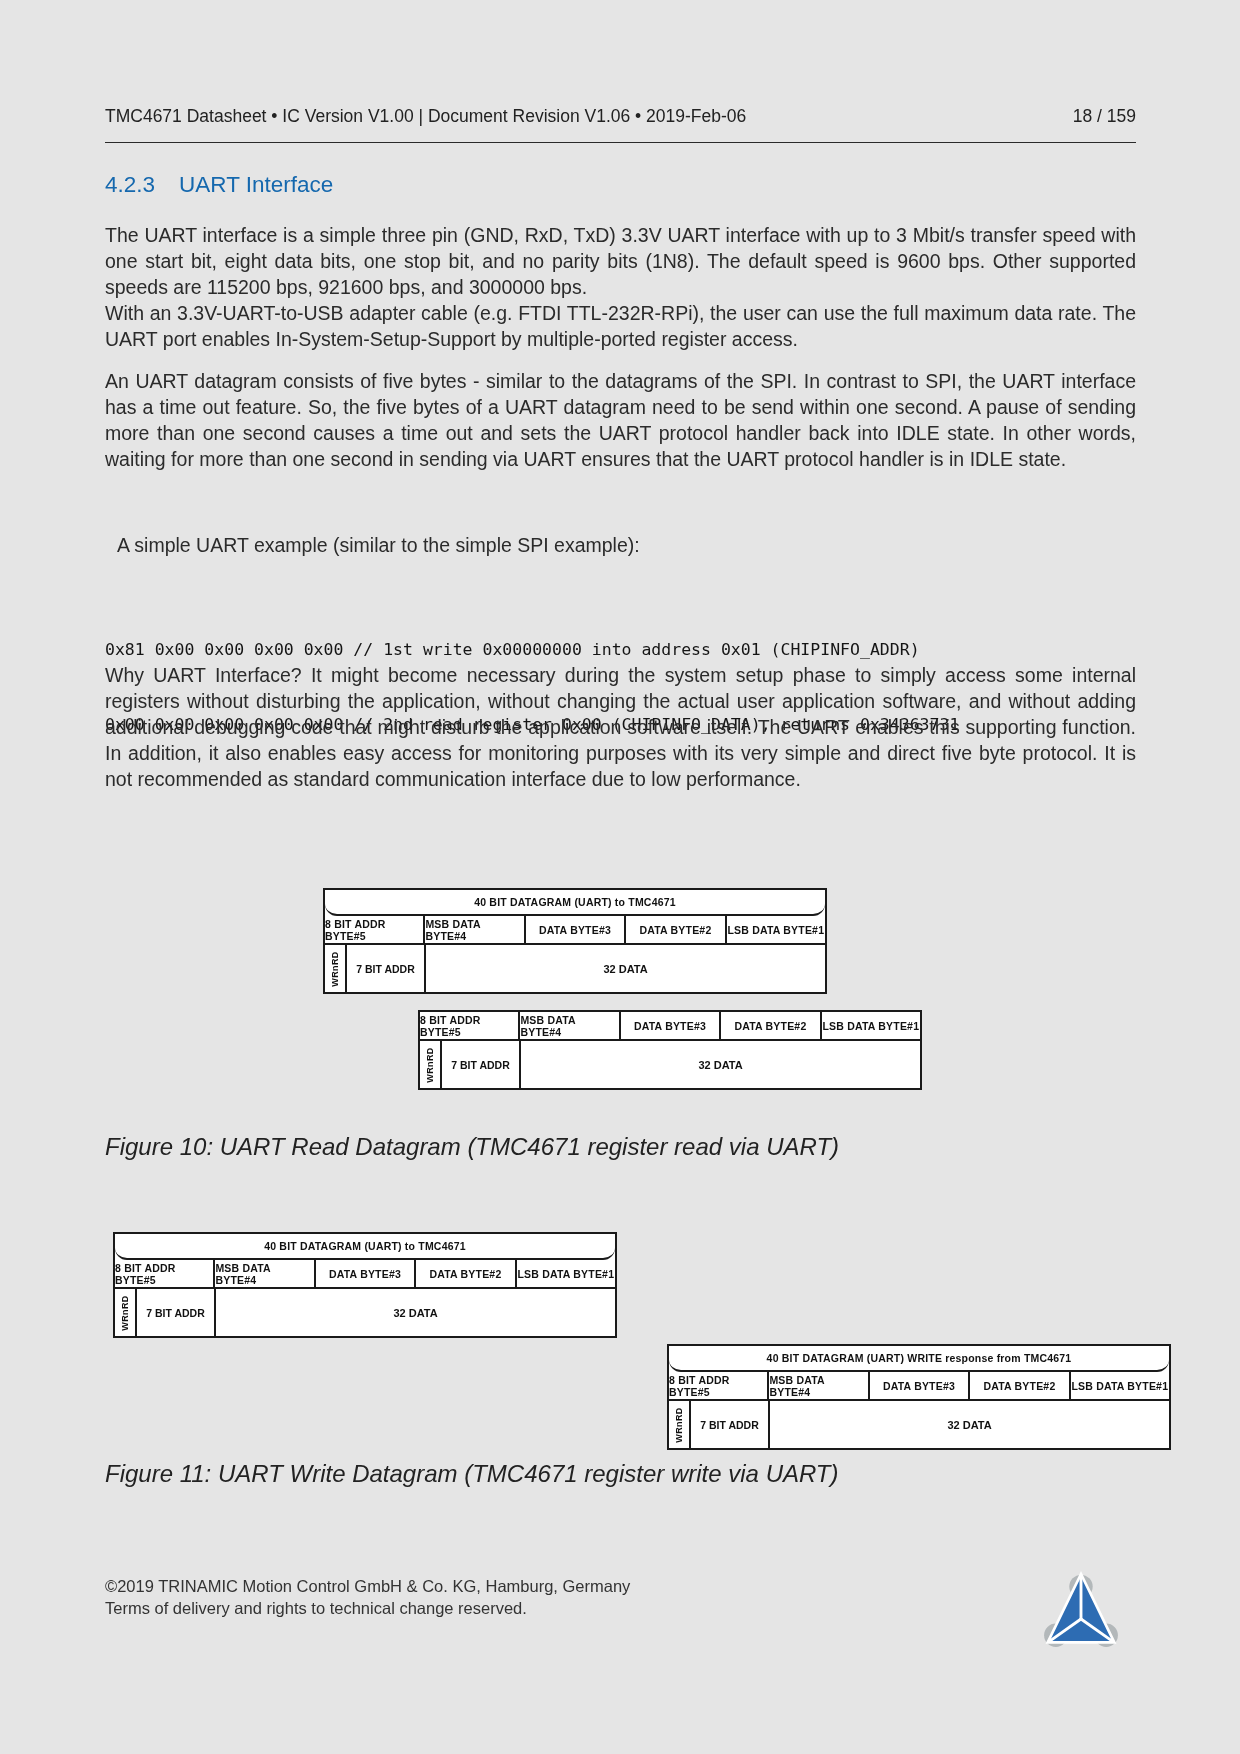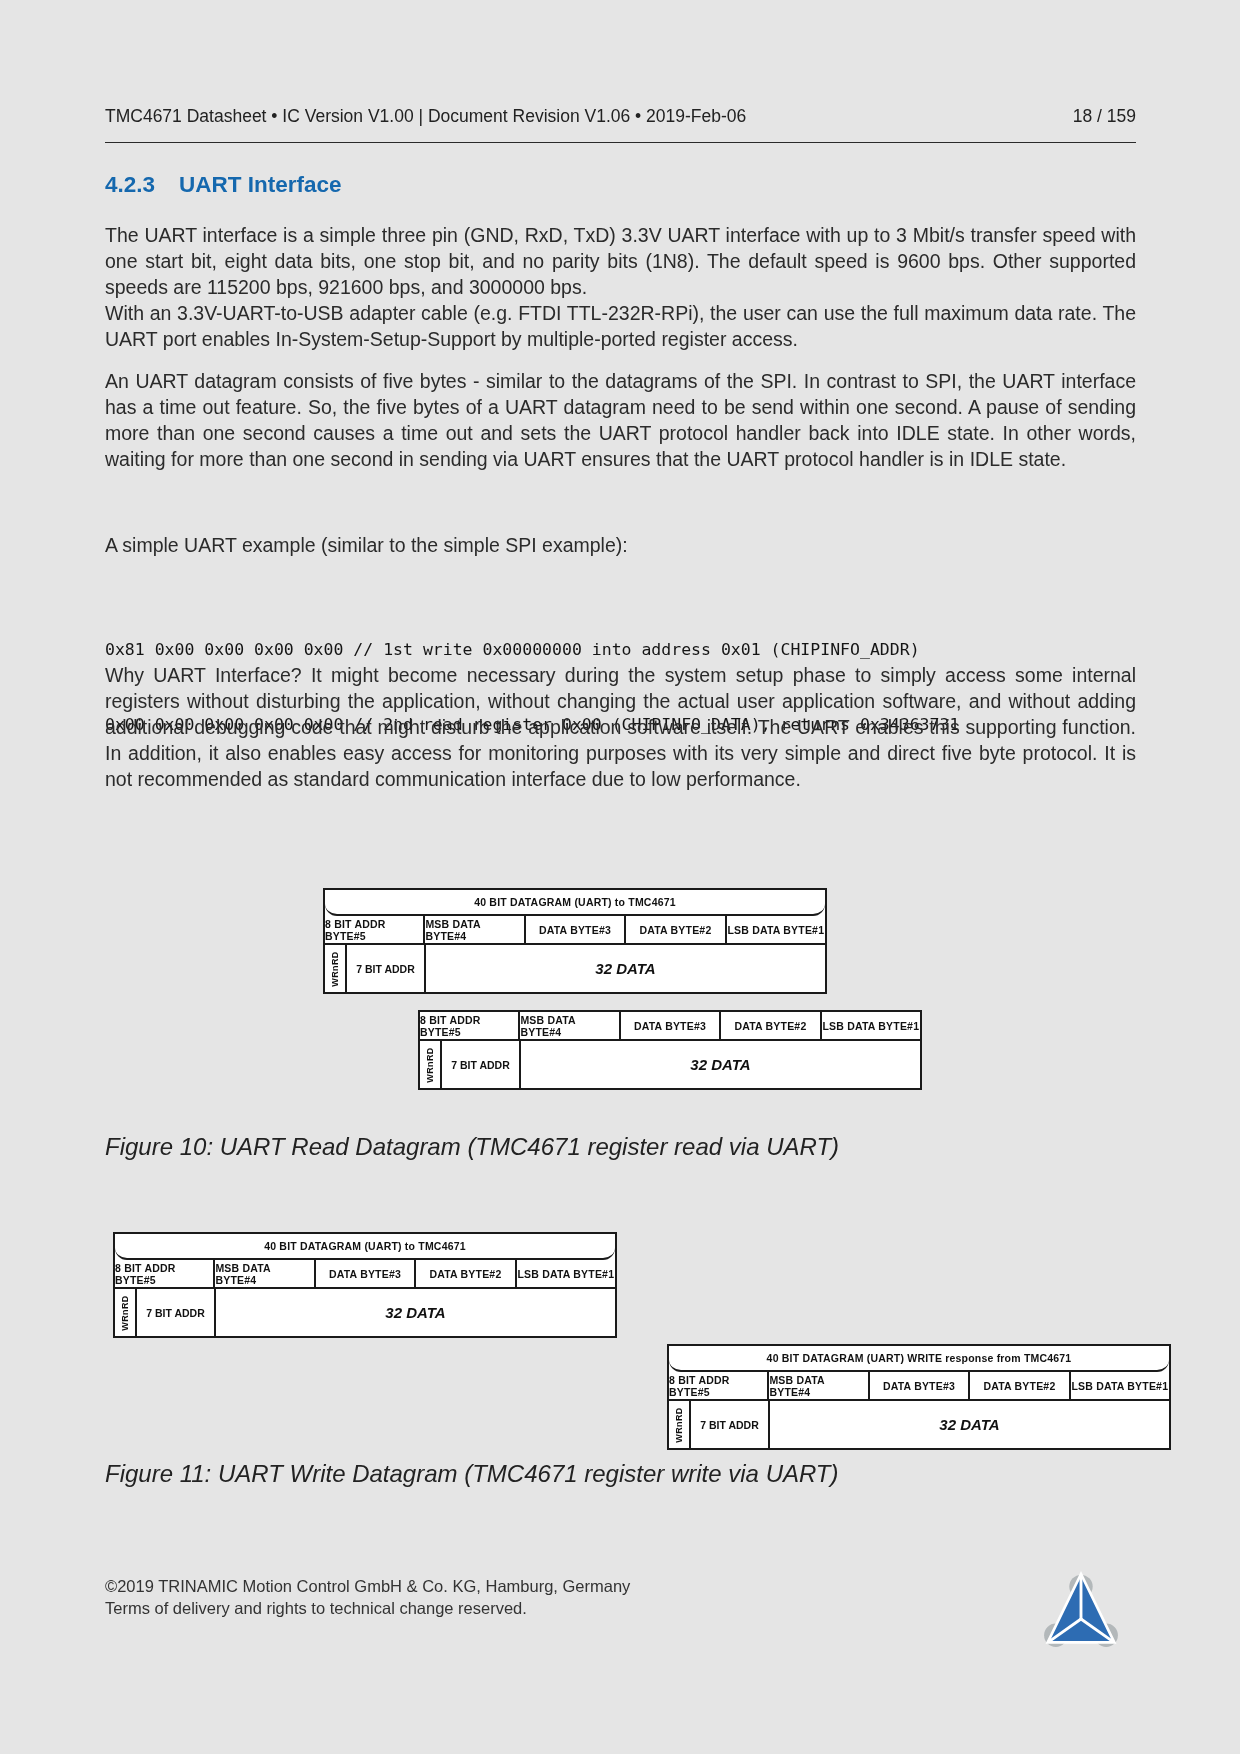--- a/index.html
+++ b/index.html
@@ -4,21 +4,21 @@
 <style>
   html,body{margin:0;padding:0;background:#fff;}
   .page{position:relative;width:1240px;height:1754px;background:#e5e5e5;overflow:hidden;
         font-family:"Liberation Sans",sans-serif;color:#2b2b2b;}
 
   .pagehead{position:absolute;left:105px;top:106px;width:1031px;display:flex;
             justify-content:space-between;font-size:17.5px;color:#222;}
   .pagerule{position:absolute;left:105px;top:142px;width:1031px;height:0;
             border-top:1.5px solid #2a2a2a;}
 
-  .heading{position:absolute;left:105px;top:172px;font-weight:700;font-size:22.5px;color:#1568ae;}
+  .heading{position:absolute;left:105px;top:172px;font-weight:400;font-size:22.5px;color:#1568ae;}
   .heading .num{margin-right:24px;}
 
   .para{position:absolute;left:105px;width:1031px;font-size:19.5px;line-height:26px;
         text-align:justify;color:#2b2b2b;}
 
   .codeblock{position:absolute;left:105px;top:587px;
              font-family:"DejaVu Sans Mono","Liberation Mono",monospace;
              font-size:16.5px;line-height:25px;color:#151515;white-space:pre;}
 
   
@@ -30,21 +30,21 @@
          font-weight:700;font-size:10.5px;border-right:2px solid #1a1a1a;letter-spacing:.2px;}
   .dg-hc:last-child{border-right:none;}
   .dg-row{display:flex;height:47px;}
   .dg-wrnrd{width:20px;border-right:2px solid #1a1a1a;position:relative;}
   .dg-wrnrd span{position:absolute;left:50%;top:50%;
                  transform:translate(-50%,-50%) rotate(-90deg);
                  font-size:9px;font-weight:700;letter-spacing:.4px;white-space:nowrap;}
   .dg-addr{width:77px;border-right:2px solid #1a1a1a;display:flex;align-items:center;
            justify-content:center;font-weight:700;font-size:10.5px;}
   .dg-data{flex:1;display:flex;align-items:center;justify-content:center;
-           font-weight:700;font-size:15px;font-style:italic;}
+           font-weight:700;font-size:11px;}
 
   .fig-caption{position:absolute;left:105px;width:1031px;text-align:left;
                font-style:italic;font-size:24px;color:#222;}
 
   .foot{position:absolute;left:105px;top:1576px;font-size:16.5px;line-height:21.5px;color:#333;}
   .foot a{text-decoration:none;color:#2e80c0;cursor:pointer;}
 
   .logo{position:absolute;left:1036px;top:1564px;width:90px;height:92px;}
 </style>
 </head>
@@ -62,21 +62,21 @@
     <span class="num">4.2.3</span><span>UART Interface</span>
   </div>
 
   <div class="para" style="top:222px;">
     <div>The UART interface is a simple three pin (GND, RxD, TxD) 3.3V UART interface with up to 3 Mbit/s transfer speed with one start bit, eight data bits, one stop bit, and no parity bits (1N8). The default speed is 9600 bps. Other supported speeds are 115200 bps, 921600 bps, and 3000000 bps.</div>
     <div>With an 3.3V-UART-to-USB adapter cable (e.g. FTDI TTL-232R-RPi), the user can use the full maximum data rate. The UART port enables In-System-Setup-Support by multiple-ported register access.</div>
   </div>
 
   <div class="para" style="top:368px;">An UART datagram consists of five bytes - similar to the datagrams of the SPI. In contrast to SPI, the UART interface has a time out feature. So, the five bytes of a UART datagram need to be send within one second. A pause of sending more than one second causes a time out and sets the UART protocol handler back into IDLE state. In other words, waiting for more than one second in sending via UART ensures that the UART protocol handler is in IDLE state.</div>
 
-  <div class="para" style="top:532px;">A simple UART example (similar to the simple SPI example):</div>
+  <div class="para" style="top:532px;margin-left:12px;">A simple UART example (similar to the simple SPI example):</div>
 
   <div class="codeblock">
     <div>0x81 0x00 0x00 0x00 0x00 // 1st write 0x00000000 into address 0x01 (CHIPINFO_ADDR)</div>
     <div>0x00 0x00 0x00 0x00 0x00 // 2nd read register 0x00 (CHIPINFO_DATA), returns 0x34363731</div>
   </div>
 
   <div class="para" style="top:662px;">Why UART Interface? It might become necessary during the system setup phase to simply access some internal registers without disturbing the application, without changing the actual user application software, and without adding additional debugging code that might disturb the application software itself. The UART enables this supporting function. In addition, it also enables easy access for monitoring purposes with its very simple and direct five byte protocol. It is not recommended as standard communication interface due to low performance.</div>
 
   <div class="dg" style="left:323px;top:888px;width:500px;">
     <div class="dg-title">40 BIT DATAGRAM (UART) to TMC4671</div>

